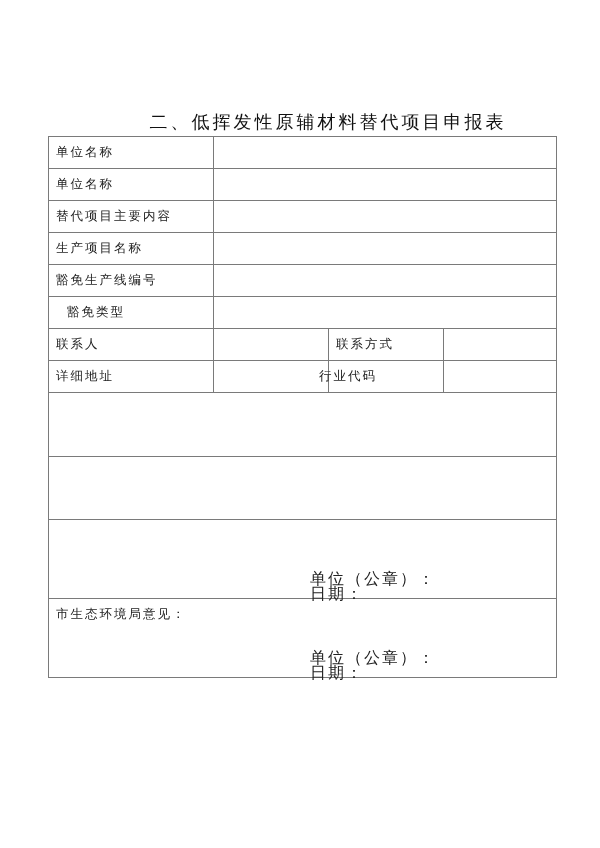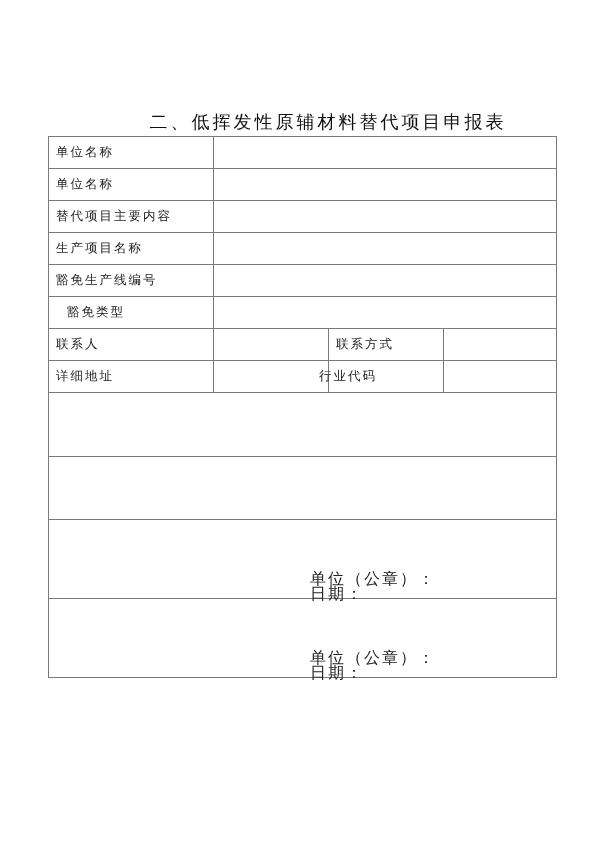--- a/index.html
+++ b/index.html
@@ -68,15 +68,16 @@
   <span class="cell-text" style="left:271px;top:232px">行业代码</span>
   <div class="field" style="left:396px;top:225px;width:112px;height:31px"></div>
 
   <div class="field" style="left:1px;top:282px;width:506px;height:37px"></div>
 
   <div class="field" style="left:1px;top:346px;width:506px;height:36px"></div>
 
   <span class="sig" style="left:262px;top:433px">单位（公章）：</span>
   <span class="sig" style="left:262px;top:448px">日期：</span>
 
+  <span class="cell-text" style="left:8px;top:470px">市生态环境局意见：</span>
   <span class="sig" style="left:262px;top:512px">单位（公章）：</span>
   <span class="sig" style="left:262px;top:527px">日期：</span>
 </div>
 
 </body></html>

